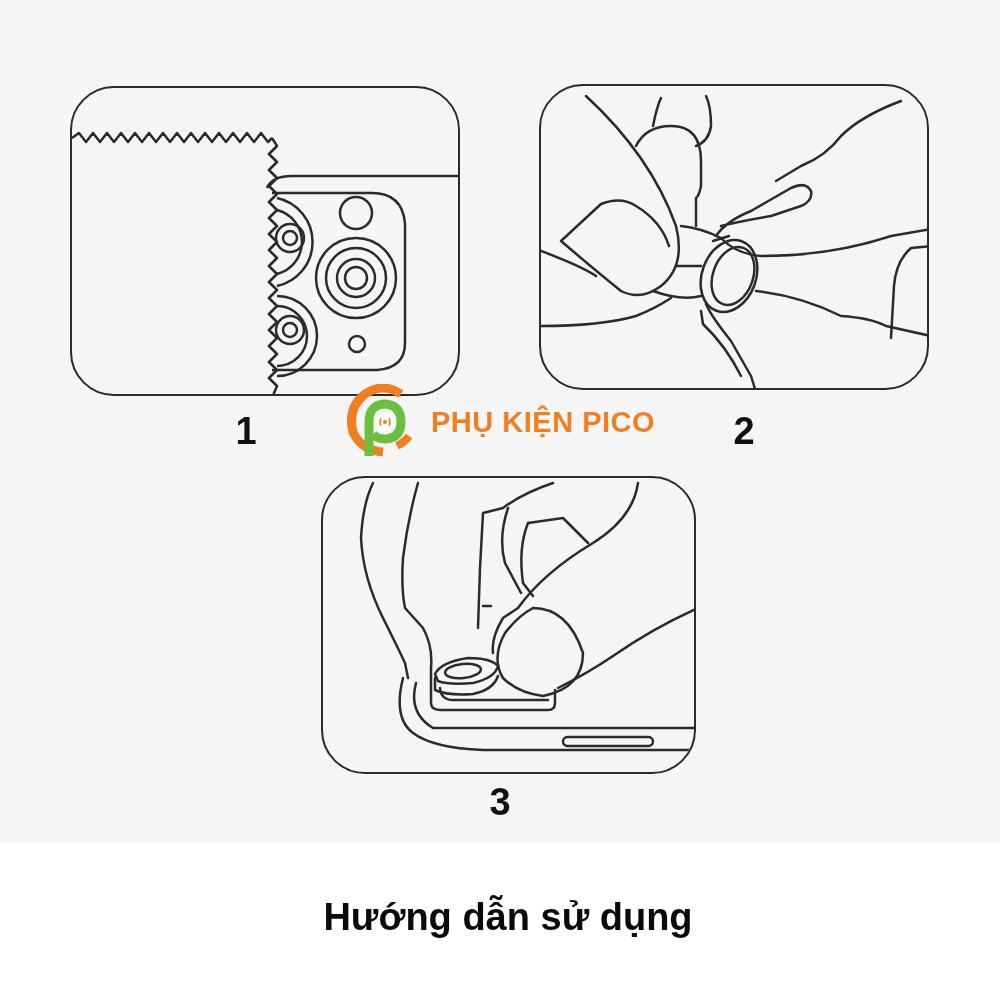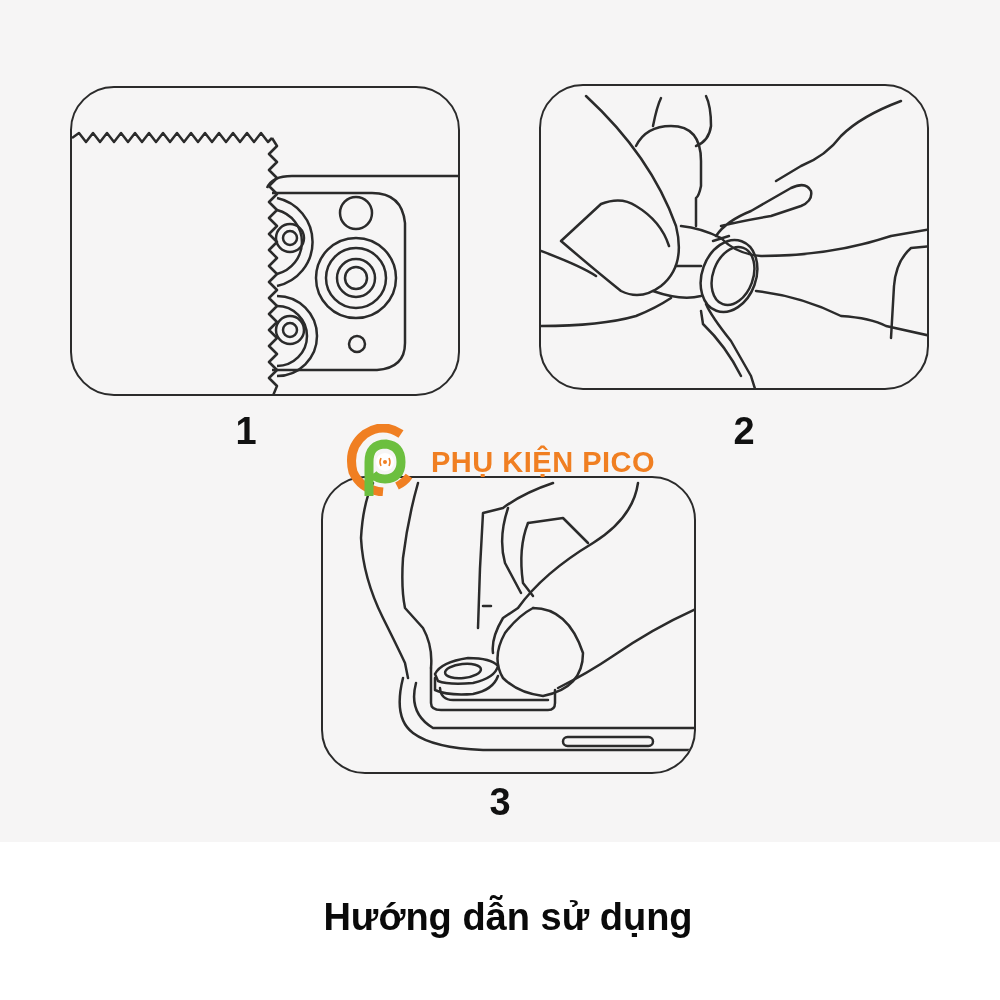--- a/index.html
+++ b/index.html
@@ -25,21 +25,21 @@
     #panel2 { left: 539px; top: 84px; width: 390px; height: 306px; }
     #panel3 { left: 321px; top: 476px; width: 375px; height: 298px; }
     .step-num {
       position: absolute; font-weight: bold; font-size: 38px; color: #111;
       width: 60px; text-align: center; line-height: 1;
     }
     #num1 { left: 216px; top: 412px; }
     #num2 { left: 714px; top: 412px; }
     #num3 { left: 470px; top: 783px; }
     .logo {
-      position: absolute; left: 343px; top: 424px; width: 320px; height: 72px;
+      position: absolute; left: 343px; top: 384px; width: 320px; height: 72px;
     }
     .logo-text {
       position: absolute; left: 88px; top: 22px;
       font-weight: bold; font-size: 29px; color: #f07f22; letter-spacing: 0.5px;
       white-space: nowrap;
     }
     .caption {
       position: absolute; left: 0; top: 896px; width: 1000px; text-align: center;
       font-weight: bold; font-size: 38px; color: #0a0a0a; padding-left: 8px;
     }

